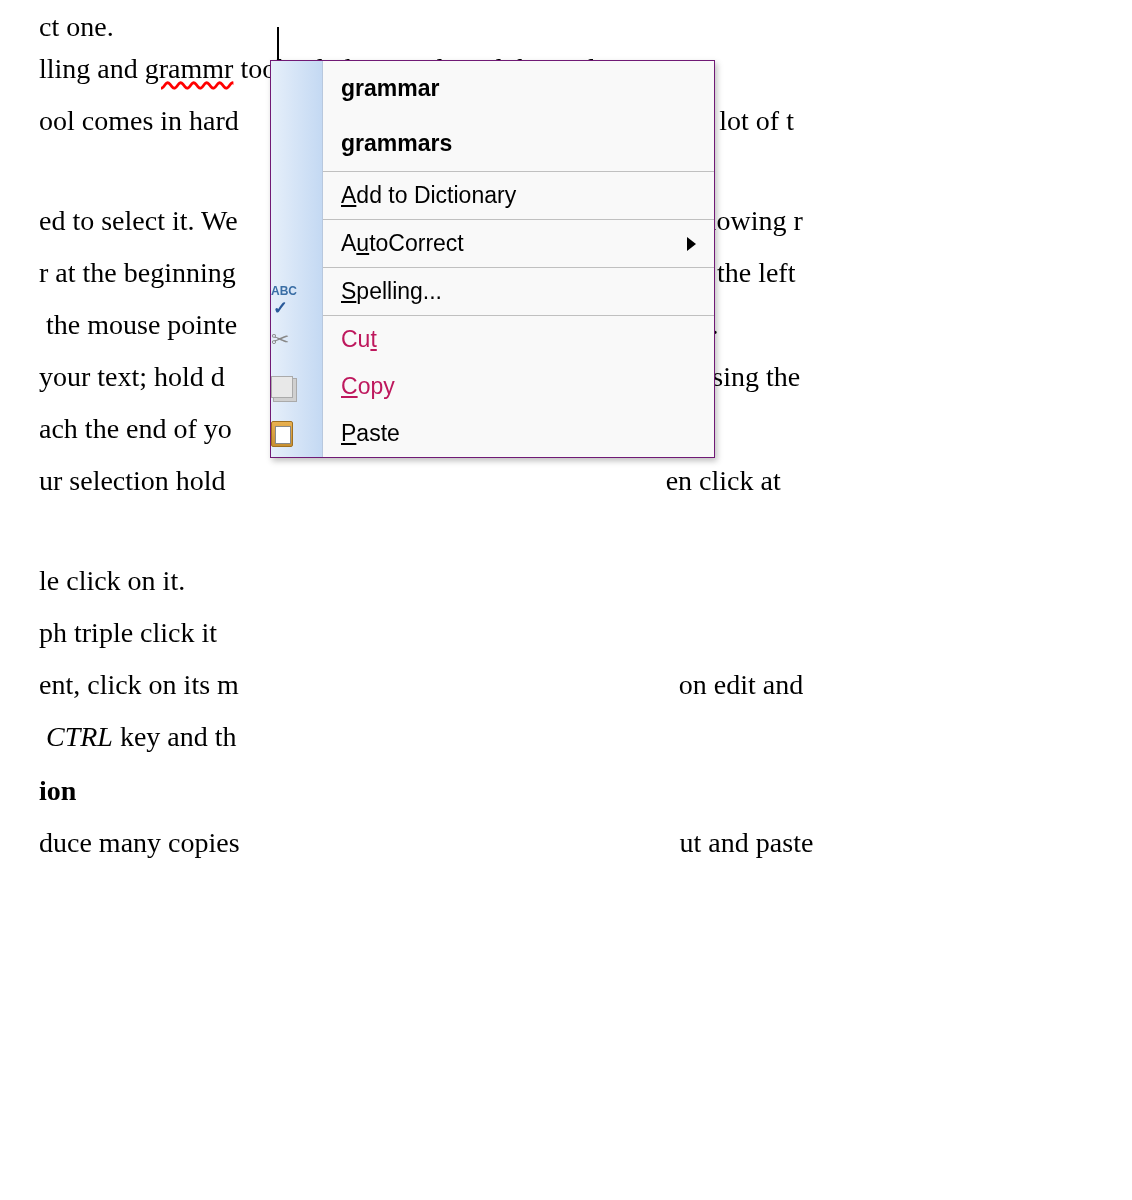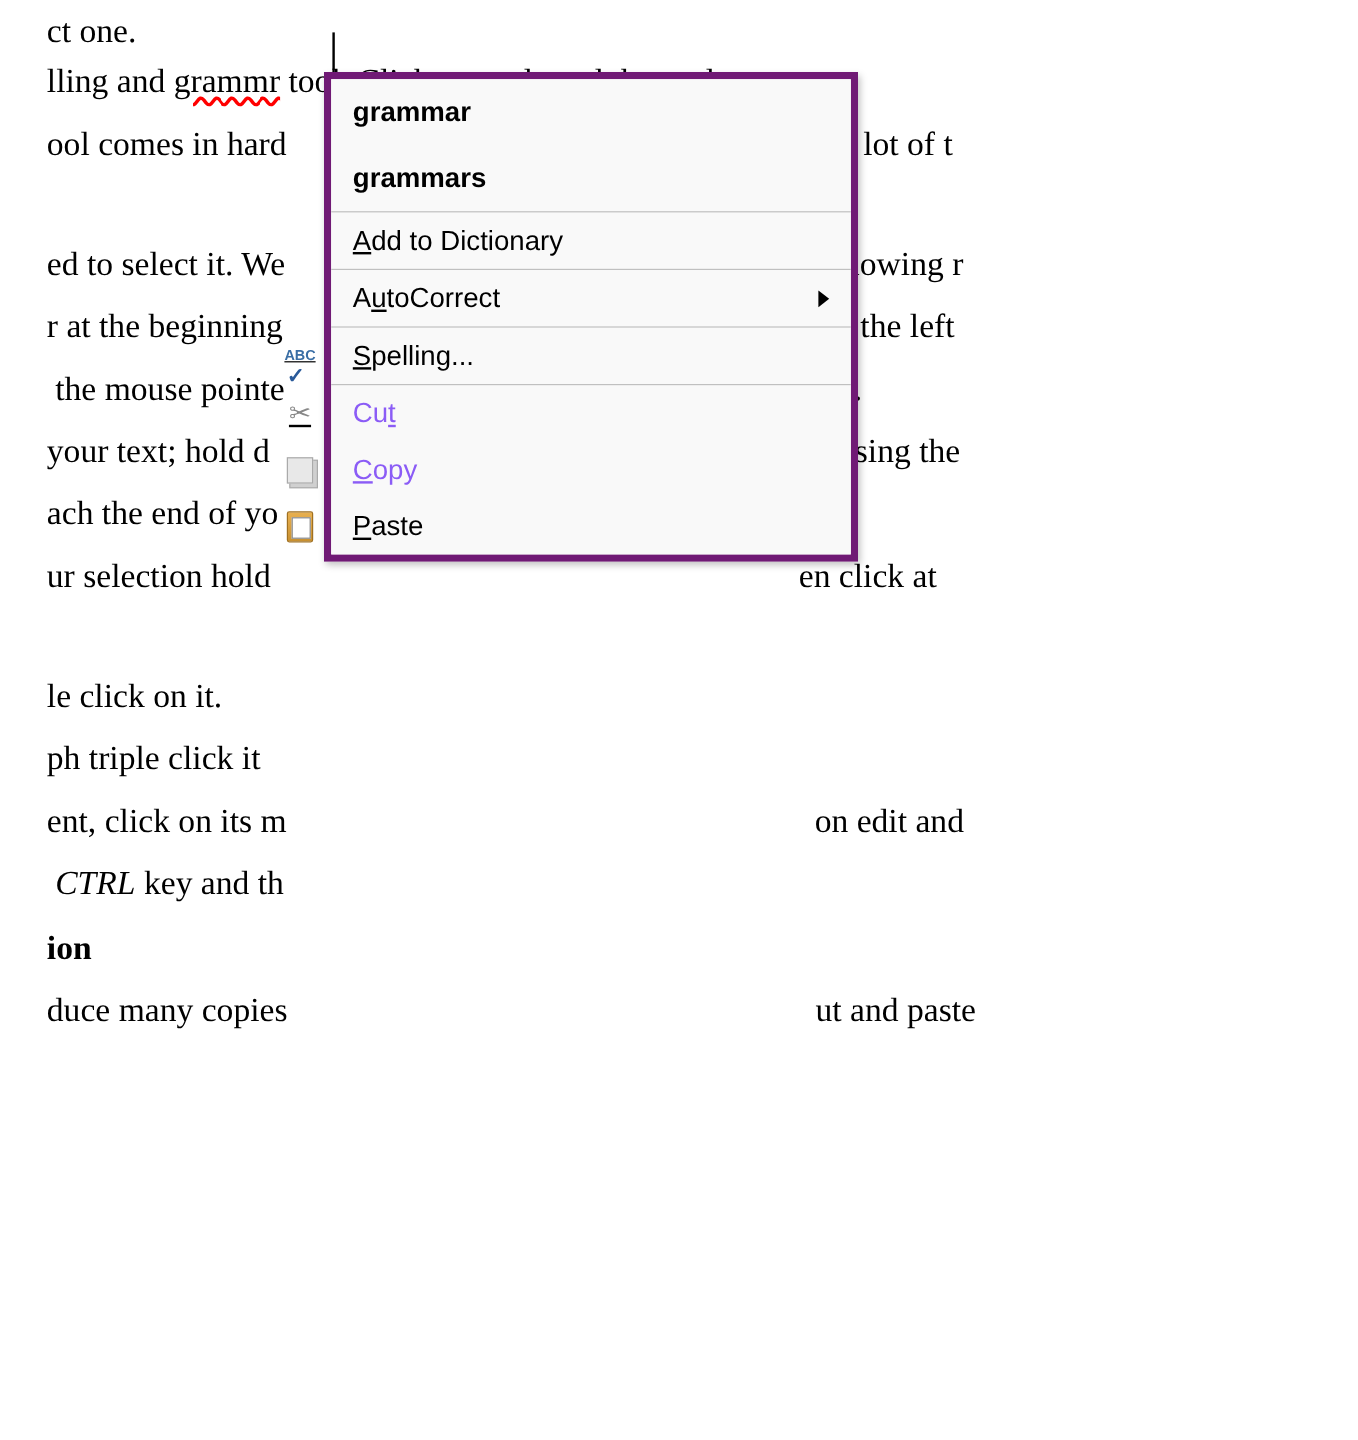--- a/index.html
+++ b/index.html
@@ -44,26 +44,25 @@
       background: #000;
       top: 27px;
       left: 277px;
     }
     .context-menu {
       position: absolute;
       top: 60px;
       left: 270px;
       width: 445px;
       background: #f6f6f6;
-      border: 6px solid #701a75;
+      border: 1px solid #701a75;
       box-shadow: 2px 3px 6px rgba(0,0,0,0.25);
       font-family: Tahoma, Arial, sans-serif;
       font-size: 23px;
       display: flex;
-      flex-direction: column;
     }
     .menu-icon-col {
       width: 52px;
       background: linear-gradient(to right, #e6effa, #c4d9f3);
       border-right: 1px solid #b8c8de;
       flex-shrink: 0;
     }
     .menu-items {
       flex: 1;
       background: #f9f9f9;
@@ -77,21 +76,21 @@
     .menu-row.suggestion {
       font-weight: bold;
       height: 55px;
     }
     .menu-row .label {
       padding-left: 18px;
       flex: 1;
       color: #000;
     }
     .menu-row.disabled .label {
-      color: #8b5cf6;
+      color: #be185d;
     }
     .u { text-decoration: underline; }
     .sep {
       height: 1px;
       background: #c0c0c0;
       margin-left: 0;
     }
     .arrow {
       position: absolute;
       right: 18px;
@@ -101,22 +100,21 @@
       border-bottom: 7px solid transparent;
       border-left: 9px solid #000;
     }
     .icon-slot {
       position: absolute;
       left: -52px;
       width: 52px;
       height: 100%;
       display: flex;
       align-items: center;
-      justify-content: center;
-      text-decoration: underline;
+      justify-content: flex-start;
     }
     .icon-abc {
       font-size: 12px;
       font-weight: bold;
       color: #3a6ea5;
       position: relative;
     }
     .icon-abc::after {
       content: "✓";
       position: absolute;

